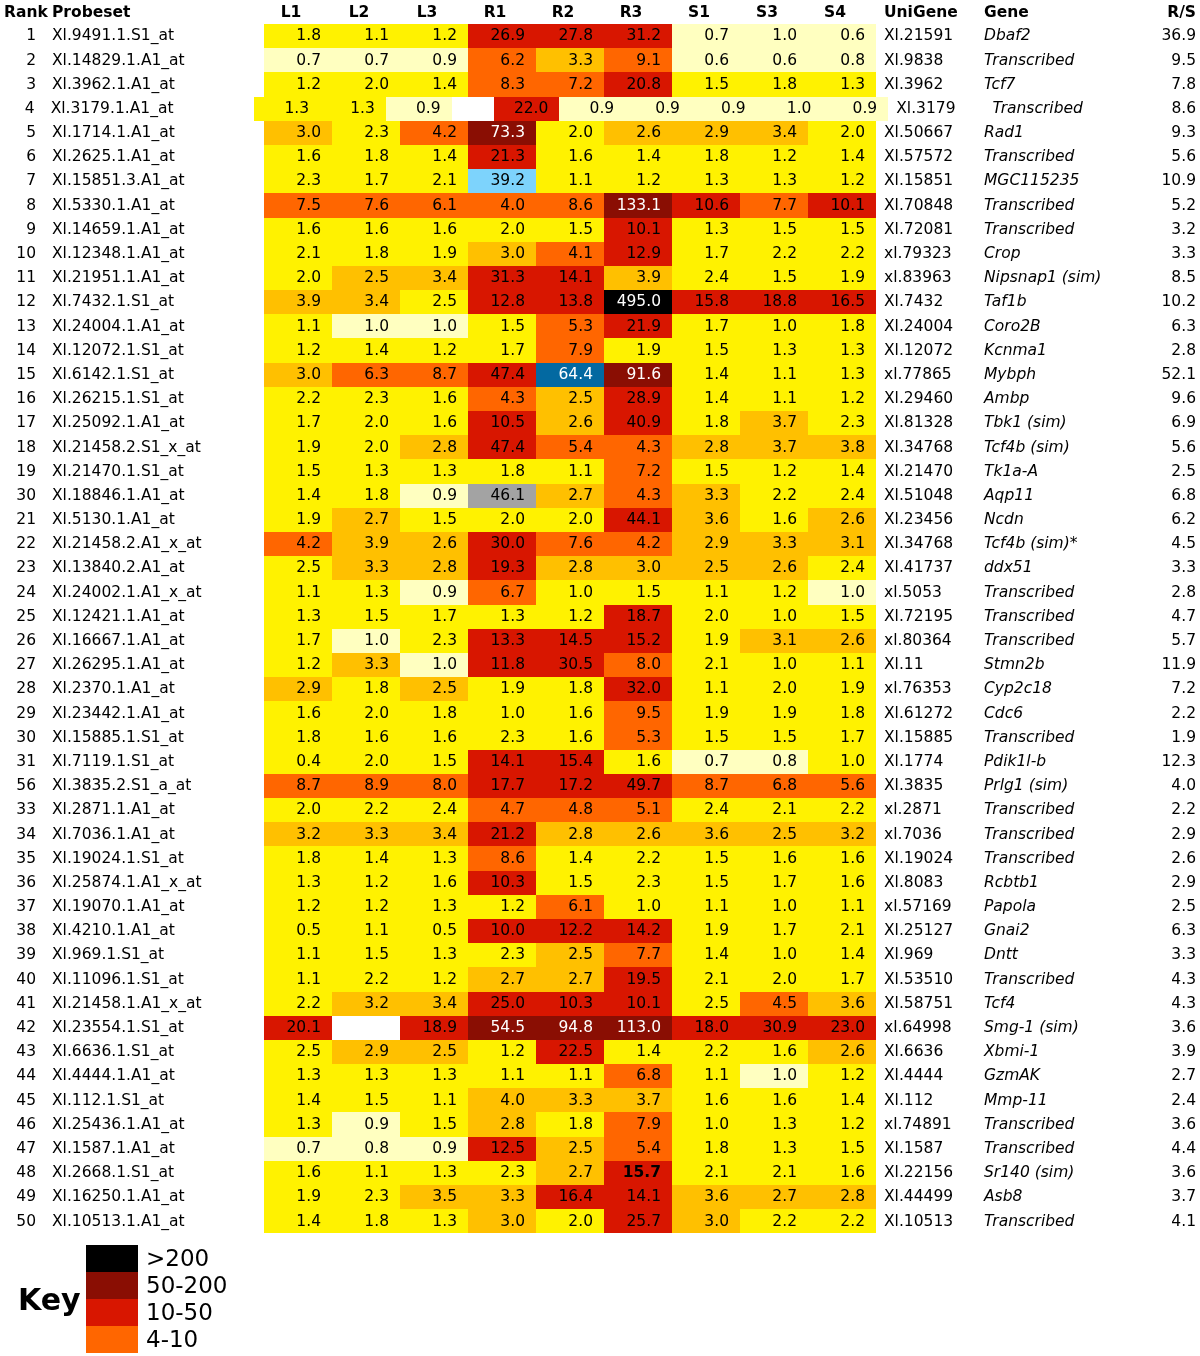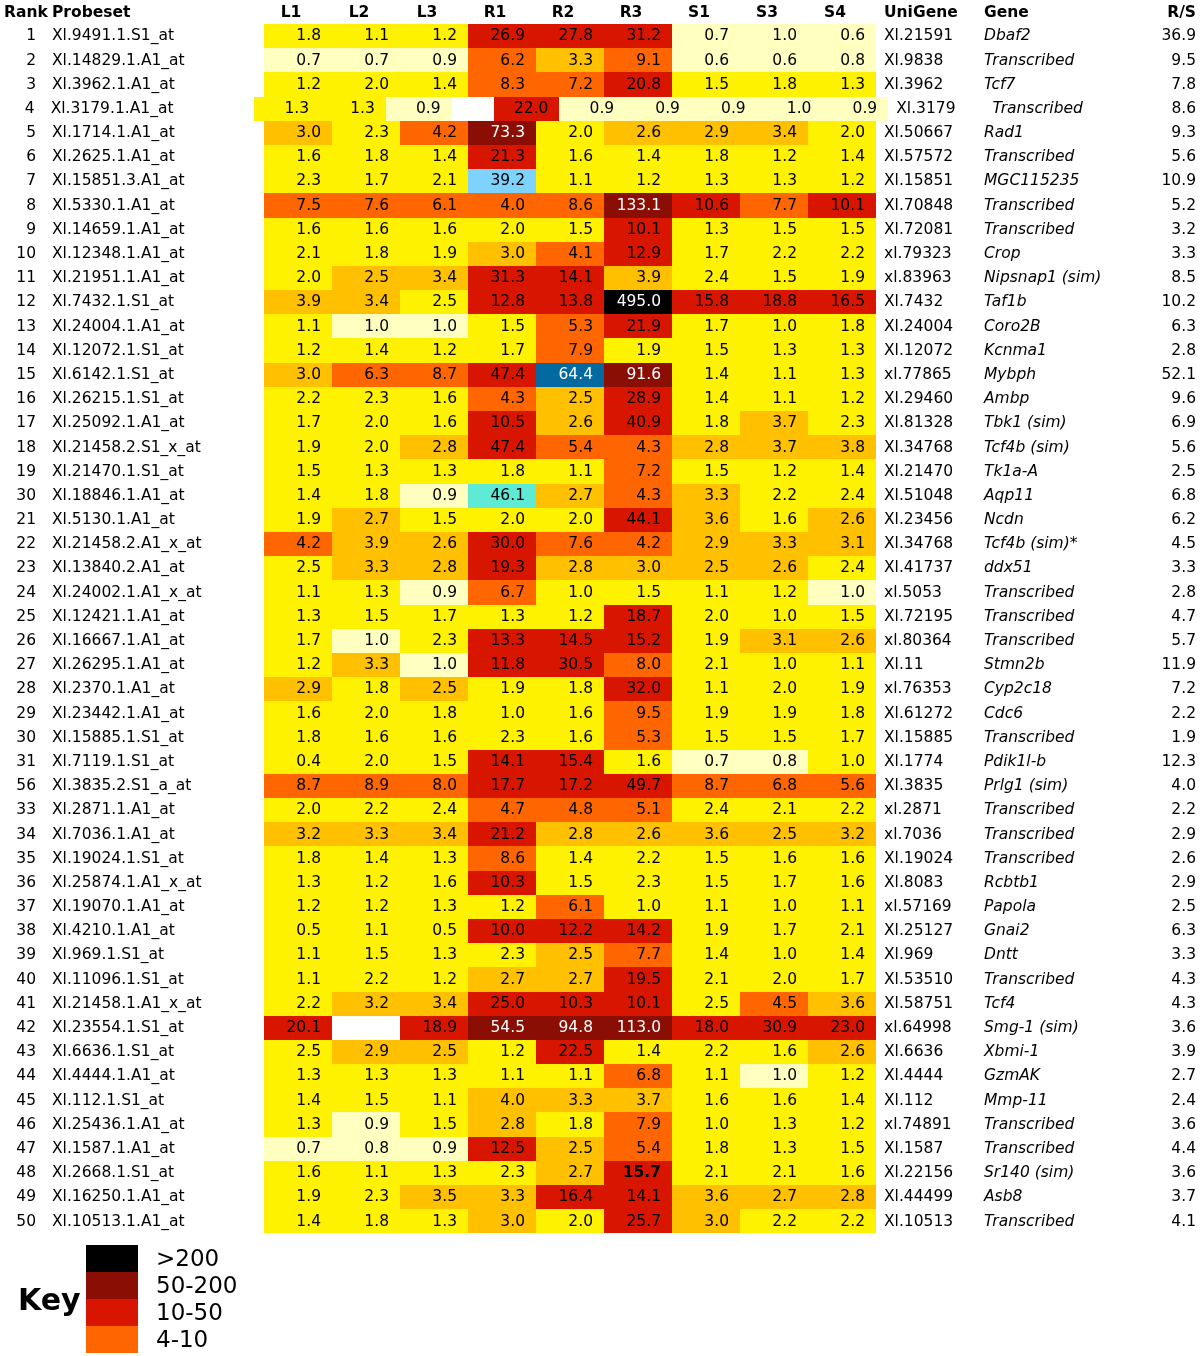--- a/index.html
+++ b/index.html
@@ -22,21 +22,21 @@
   .thead .c-num{justify-content:center;padding-right:14px;}
   .thead .c-gene{font-style:normal;}
   .wt{color:#ffffff;}
   .keyrow{display:flex;align-items:center;margin:12px 0 0 16px;}
   .key-title{font-size:30px;font-weight:bold;width:62px;}
   .key-col{display:flex;flex-direction:column;}
   .key-col1{margin-left:6px;}
   .key-col2{margin-left:38px;align-self:flex-start;}
   .key-item{display:flex;align-items:center;height:27px;}
   .key-swatch{width:52px;height:27px;}
-  .key-label{margin-left:18px;font-size:23px;line-height:27px;text-align:center;}
+  .key-label{margin-left:8px;font-size:23px;line-height:27px;text-align:center;}
 </style>
 </head>
 <body>
 
 <div class="sheet">
   <div class="thead" id="thead">
       <div class="cell c-rank">Rank</div>
       <div class="cell c-probe">Probeset</div>
       <div class="cell c-num">L1</div>
       <div class="cell c-num">L2</div>
@@ -355,21 +355,21 @@
         <div class="cell c-uni">Xl.21470</div>
         <div class="cell c-gene">Tk1a-A</div>
         <div class="cell c-rs">2.5</div>
       </div>
       <div class="row">
         <div class="cell c-rank">30</div>
         <div class="cell c-probe">Xl.18846.1.A1_at</div>
         <div class="cell c-num" style="background: rgb(255, 242, 0);">1.4</div>
         <div class="cell c-num" style="background: rgb(255, 242, 0);">1.8</div>
         <div class="cell c-num" style="background: rgb(255, 255, 192);">0.9</div>
-        <div class="cell c-num" style="background: #5eead4; padding-left: 16px;">46.1</div>
+        <div class="cell c-num" style="background: #a3a3a3; padding-left: 16px;">46.1</div>
         <div class="cell c-num" style="background: rgb(255, 192, 0);">2.7</div>
         <div class="cell c-num" style="background: rgb(255, 102, 0);">4.3</div>
         <div class="cell c-num" style="background: rgb(255, 192, 0);">3.3</div>
         <div class="cell c-num" style="background: rgb(255, 242, 0);">2.2</div>
         <div class="cell c-num" style="background: rgb(255, 242, 0);">2.4</div>
         <div class="cell c-uni">Xl.51048</div>
         <div class="cell c-gene">Aqp11</div>
         <div class="cell c-rs">6.8</div>
       </div>
       <div class="row">

